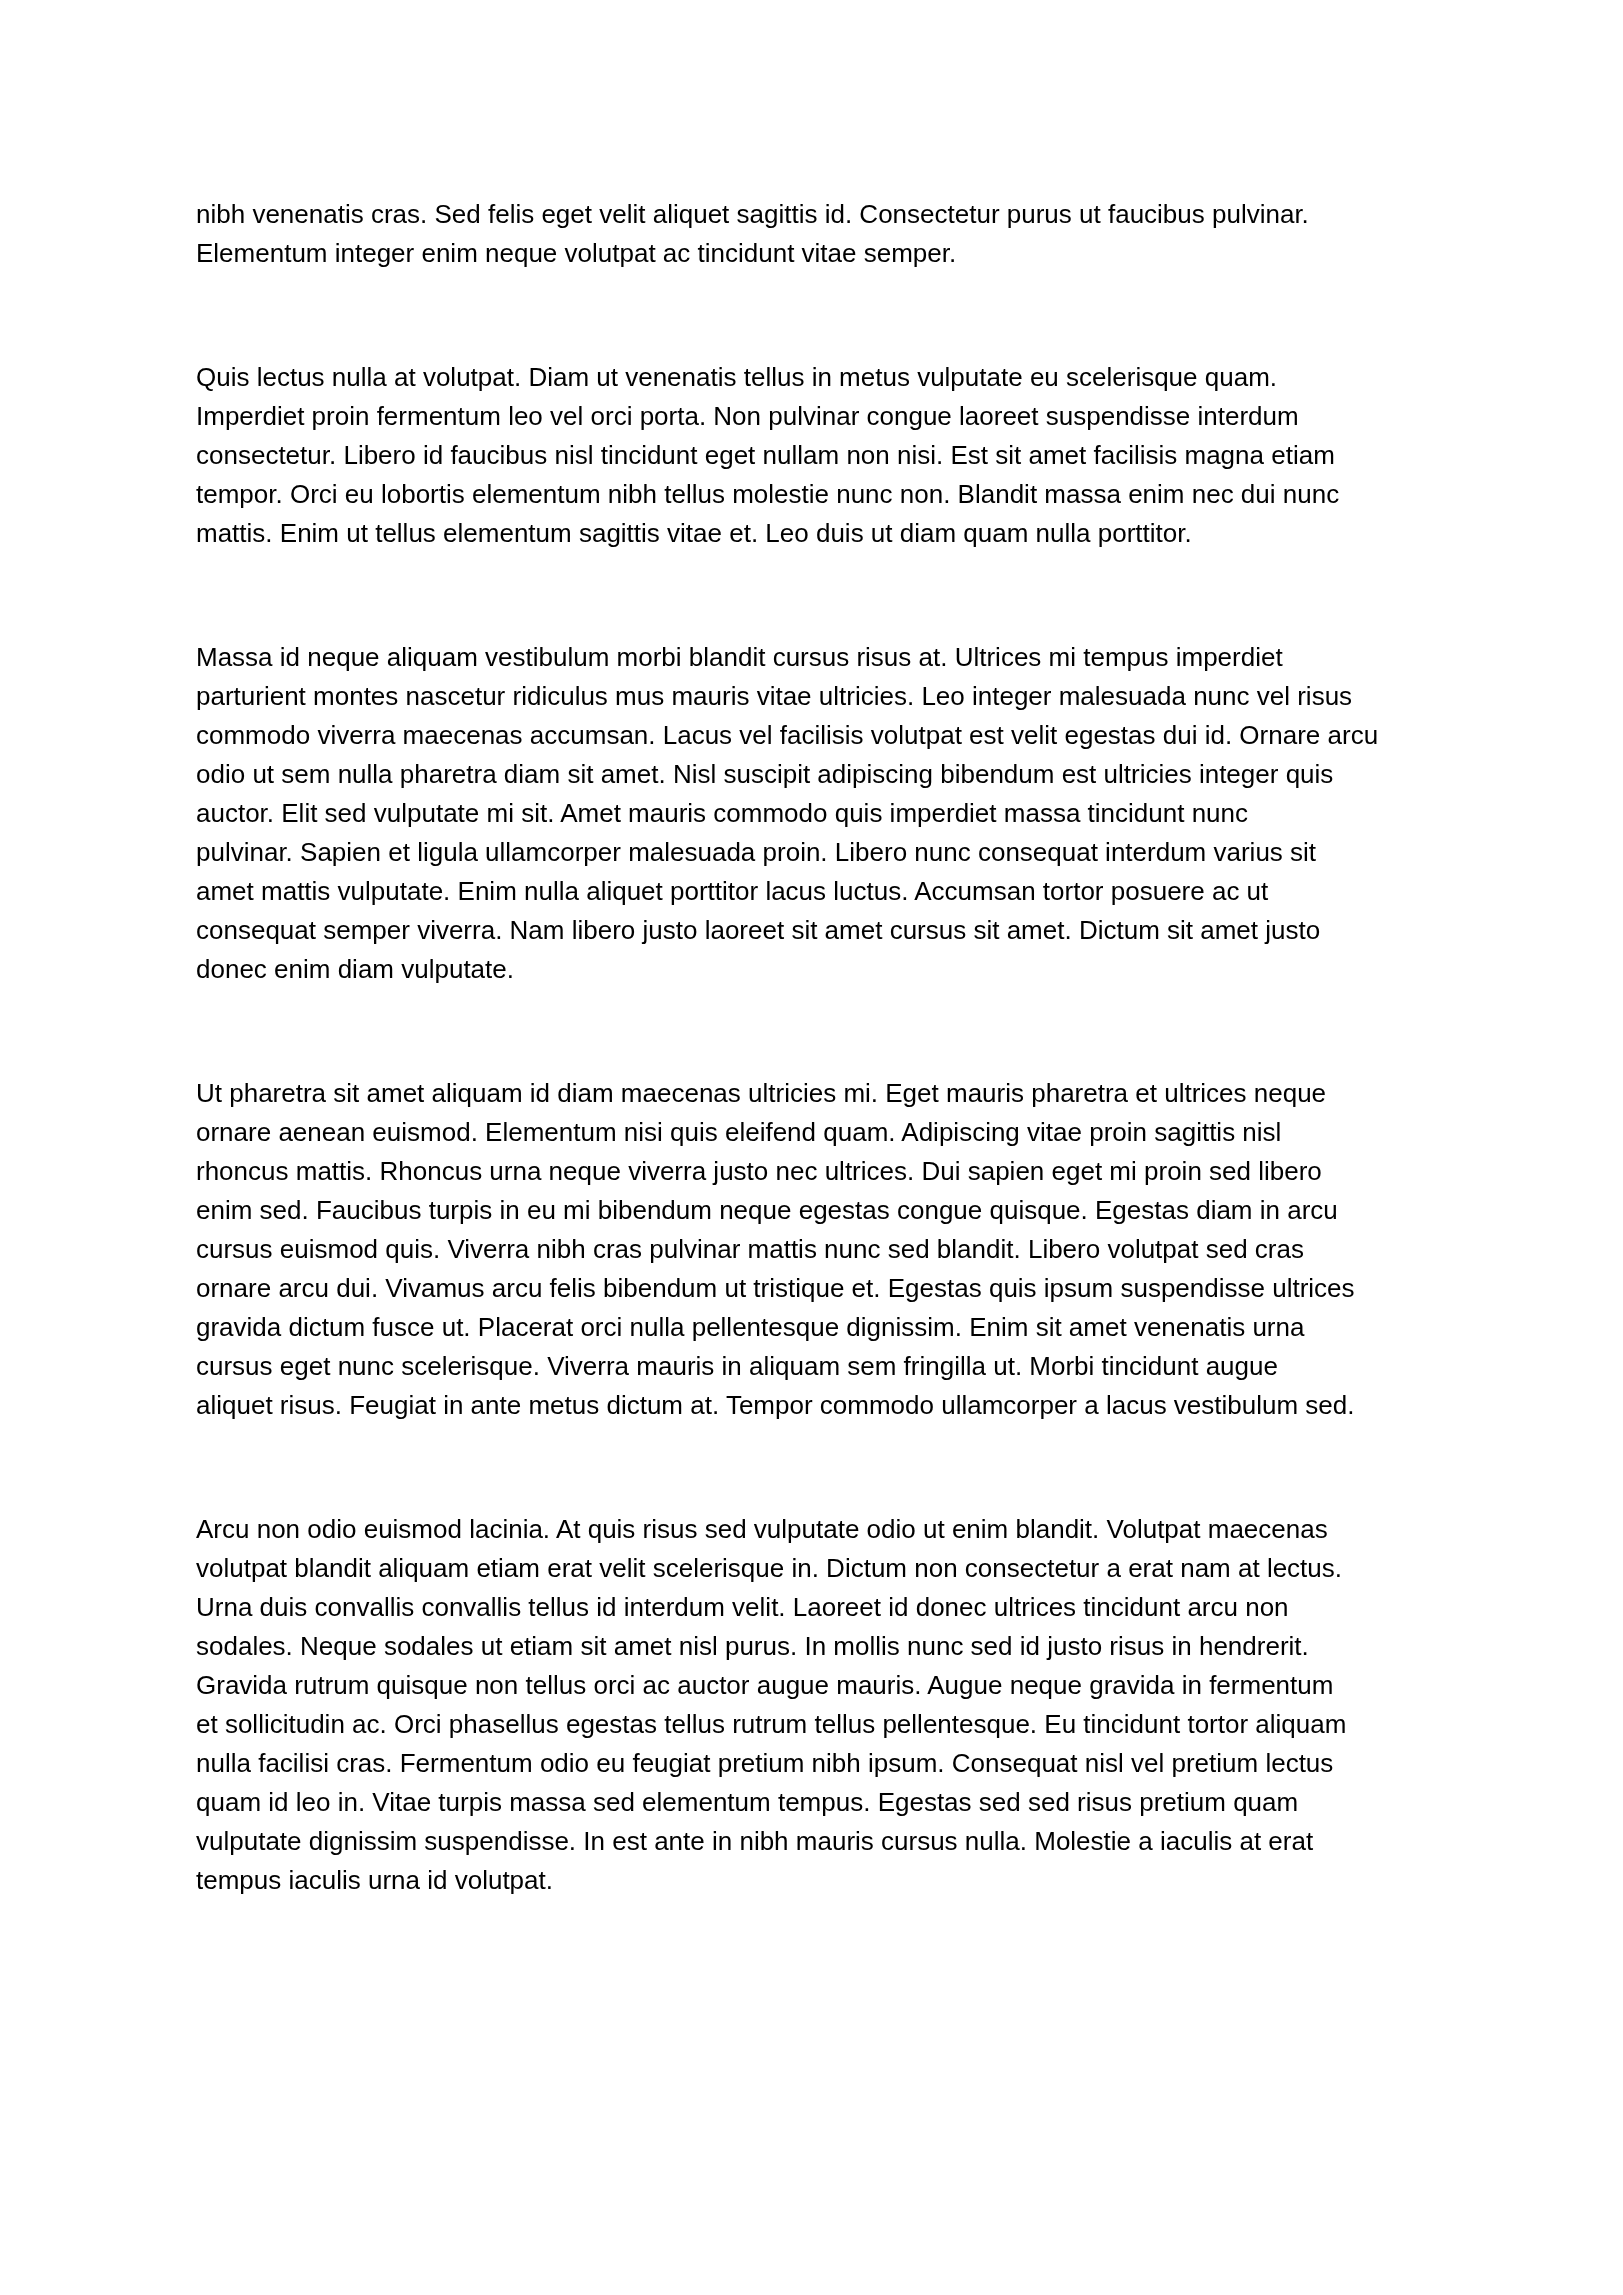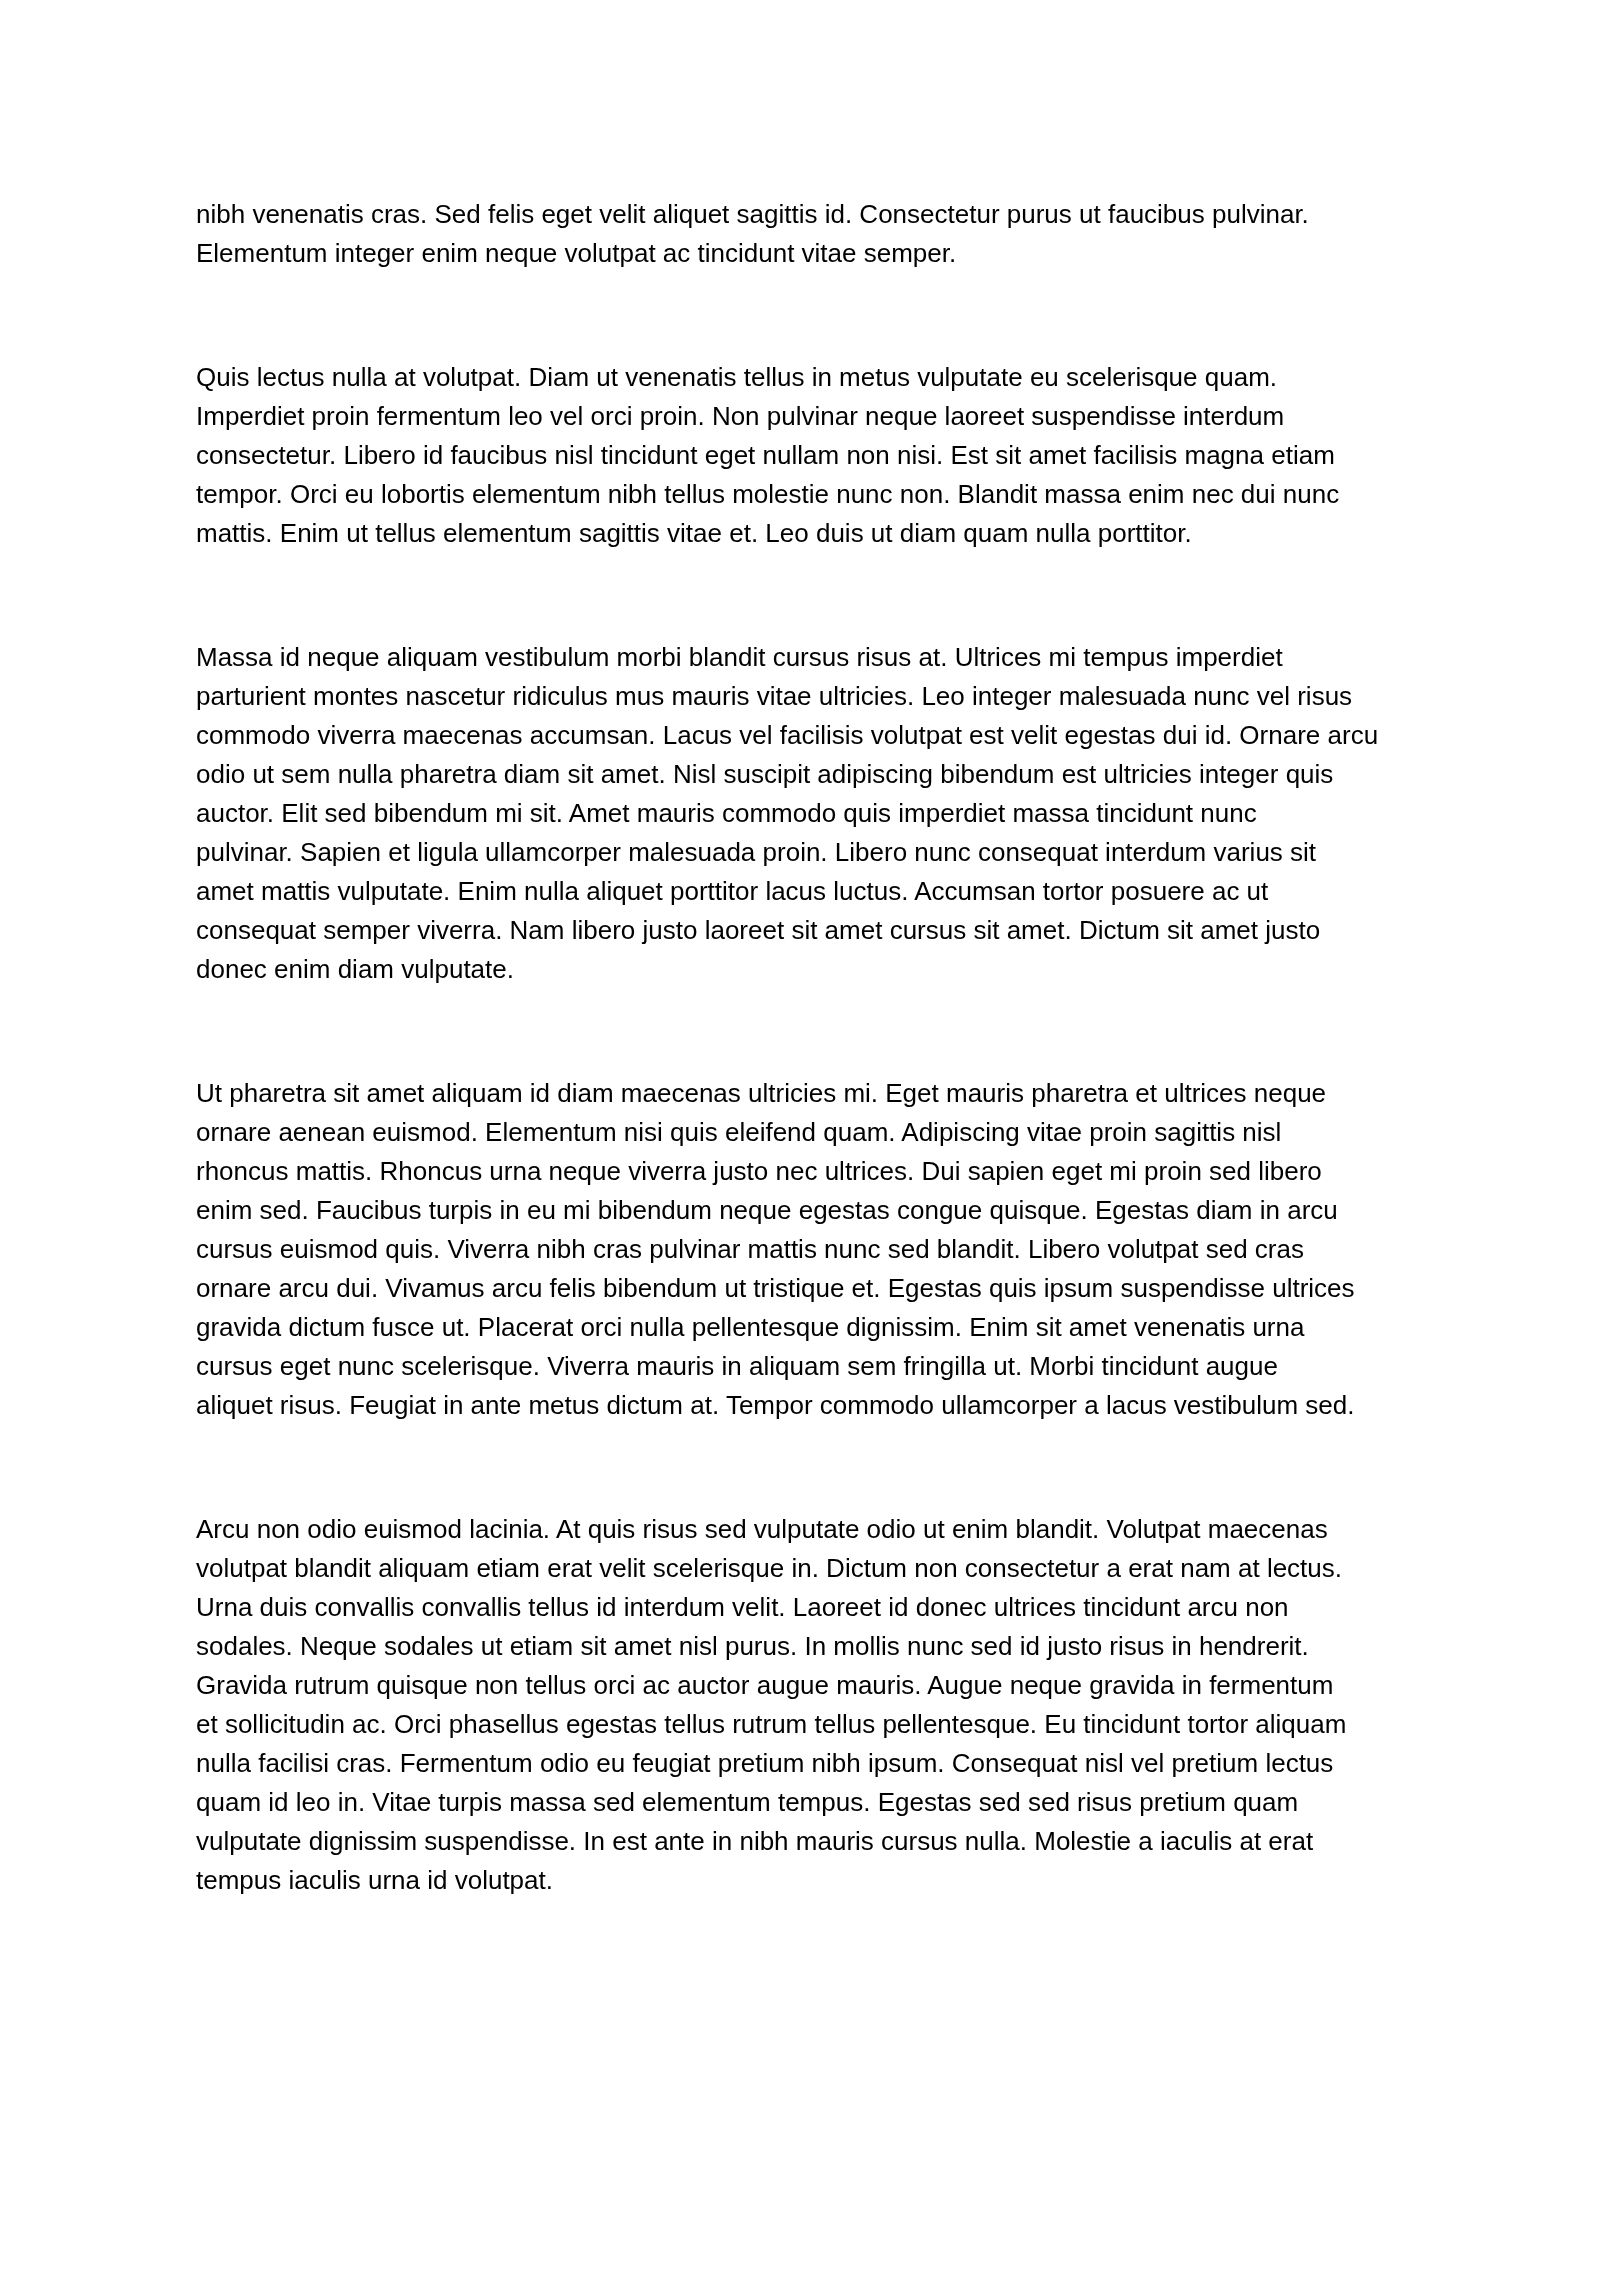--- a/index.html
+++ b/index.html
@@ -37,31 +37,31 @@
 </head>
 <body>
 
 <main class="page" id="document-page" style="background: rgb(255, 255, 255); color: rgb(0, 0, 0);">
     <div class="paragraph">
       <div class="line">nibh venenatis cras. Sed felis eget velit aliquet sagittis id. Consectetur purus ut faucibus pulvinar.</div>
       <div class="line">Elementum integer enim neque volutpat ac tincidunt vitae semper.</div>
     </div>
     <div class="paragraph">
       <div class="line">Quis lectus nulla at volutpat. Diam ut venenatis tellus in metus vulputate eu scelerisque quam.</div>
-      <div class="line">Imperdiet proin fermentum leo vel orci proin. Non pulvinar neque laoreet suspendisse interdum</div>
+      <div class="line">Imperdiet proin fermentum leo vel orci porta. Non pulvinar congue laoreet suspendisse interdum</div>
       <div class="line">consectetur. Libero id faucibus nisl tincidunt eget nullam non nisi. Est sit amet facilisis magna etiam</div>
       <div class="line">tempor. Orci eu lobortis elementum nibh tellus molestie nunc non. Blandit massa enim nec dui nunc</div>
       <div class="line">mattis. Enim ut tellus elementum sagittis vitae et. Leo duis ut diam quam nulla porttitor.</div>
     </div>
     <div class="paragraph">
       <div class="line">Massa id neque aliquam vestibulum morbi blandit cursus risus at. Ultrices mi tempus imperdiet</div>
       <div class="line">parturient montes nascetur ridiculus mus mauris vitae ultricies. Leo integer malesuada nunc vel risus</div>
       <div class="line">commodo viverra maecenas accumsan. Lacus vel facilisis volutpat est velit egestas dui id. Ornare arcu</div>
       <div class="line">odio ut sem nulla pharetra diam sit amet. Nisl suscipit adipiscing bibendum est ultricies integer quis</div>
-      <div class="line">auctor. Elit sed bibendum mi sit. Amet mauris commodo quis imperdiet massa tincidunt nunc</div>
+      <div class="line">auctor. Elit sed vulputate mi sit. Amet mauris commodo quis imperdiet massa tincidunt nunc</div>
       <div class="line">pulvinar. Sapien et ligula ullamcorper malesuada proin. Libero nunc consequat interdum varius sit</div>
       <div class="line">amet mattis vulputate. Enim nulla aliquet porttitor lacus luctus. Accumsan tortor posuere ac ut</div>
       <div class="line">consequat semper viverra. Nam libero justo laoreet sit amet cursus sit amet. Dictum sit amet justo</div>
       <div class="line">donec enim diam vulputate.</div>
     </div>
     <div class="paragraph">
       <div class="line">Ut pharetra sit amet aliquam id diam maecenas ultricies mi. Eget mauris pharetra et ultrices neque</div>
       <div class="line">ornare aenean euismod. Elementum nisi quis eleifend quam. Adipiscing vitae proin sagittis nisl</div>
       <div class="line">rhoncus mattis. Rhoncus urna neque viverra justo nec ultrices. Dui sapien eget mi proin sed libero</div>
       <div class="line">enim sed. Faucibus turpis in eu mi bibendum neque egestas congue quisque. Egestas diam in arcu</div>

